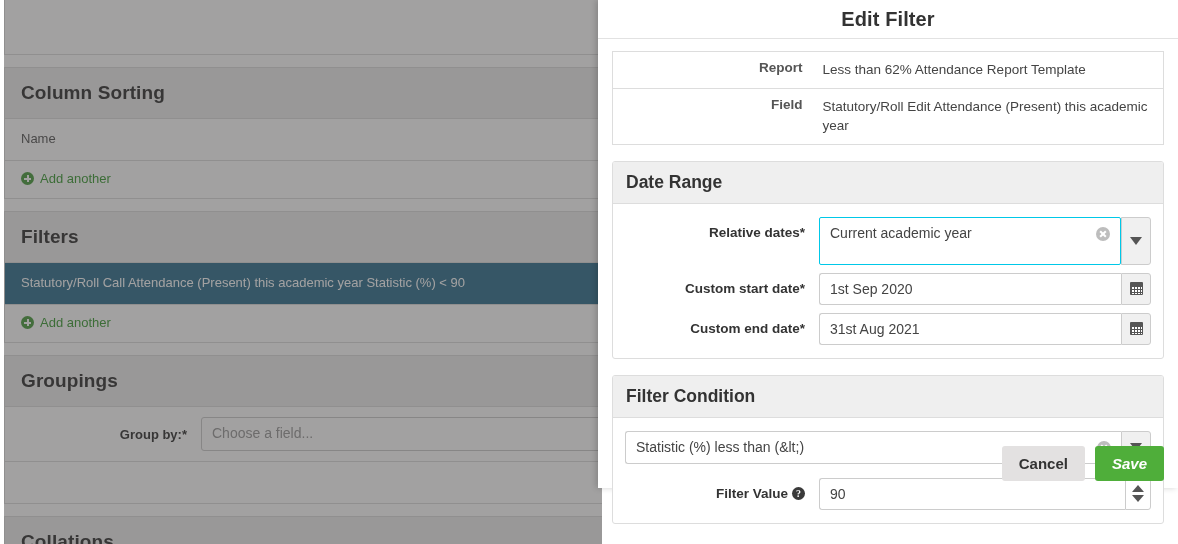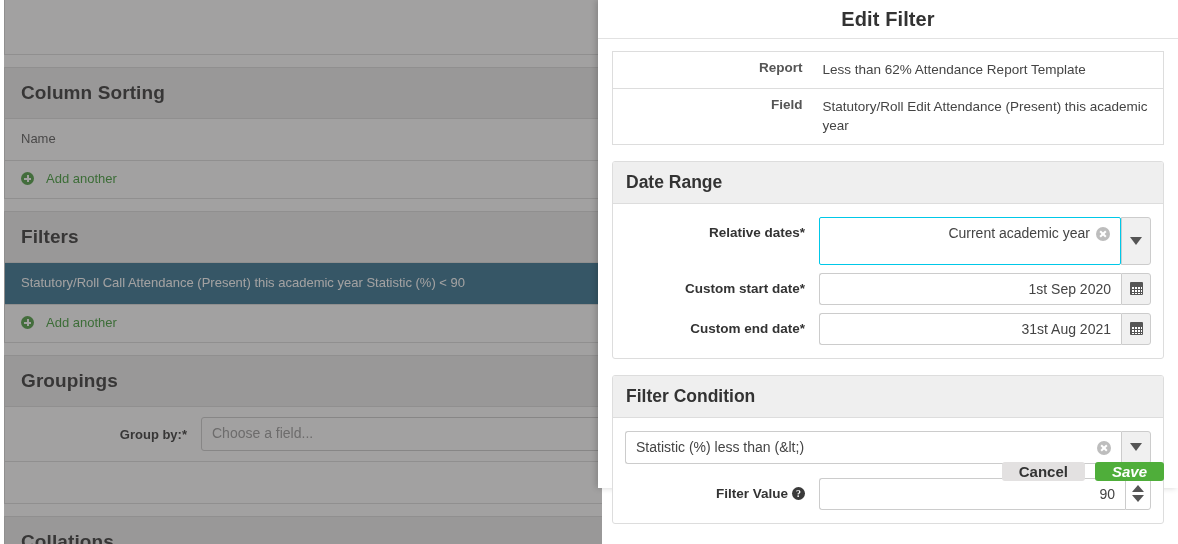--- a/index.html
+++ b/index.html
@@ -58,21 +58,21 @@
   .bg-addrow {
     padding: 10px 16px;
     border-bottom: 1px solid #dddddd;
     font-size: 13px;
   }
   .add-link {
     color: #3c9b35;
     text-decoration: none;
     display: inline-flex;
     align-items: center;
-    gap: 12px;
+    gap: 6px;
   }
   .plus-icon {
     display: inline-block;
     width: 13px; height: 13px;
     border-radius: 50%;
     background: #4a9c3e;
     position: relative;
   }
   .plus-icon:before, .plus-icon:after {
     content: "";
@@ -195,21 +195,21 @@
   .flabel {
     width: 196px;
     text-align: right;
     padding-right: 14px;
     padding-top: 8px;
     font-size: 13.5px;
     font-weight: bold;
     color: #333333;
     white-space: nowrap;
   }
-  .fctl { flex: 1; display: flex; text-align: right; }
+  .fctl { flex: 1; display: flex; }
 
   
   .combo {
     display: flex;
     width: 100%;
   }
   .combo-field {
     flex: 1;
     border: 1px solid #cccccc;
     border-right: none;
@@ -343,21 +343,21 @@
   .modal-footer {
     position: absolute;
     right: 14px;
     bottom: 7px;
     display: flex;
     gap: 10px;
   }
   .btn {
     border: none;
     border-radius: 3px;
-    padding: 1px 17px;
+    padding: 9px 17px;
     font-size: 15px;
     font-weight: bold;
     font-family: "Liberation Sans", sans-serif;
     cursor: pointer;
     margin-top: 12px;
   }
   .btn-cancel { background: #e3e1e1; color: #333333; }
   .btn-save   { background: #4fae3a; color: #ffffff; font-style: italic; }
 </style>
 </head>

